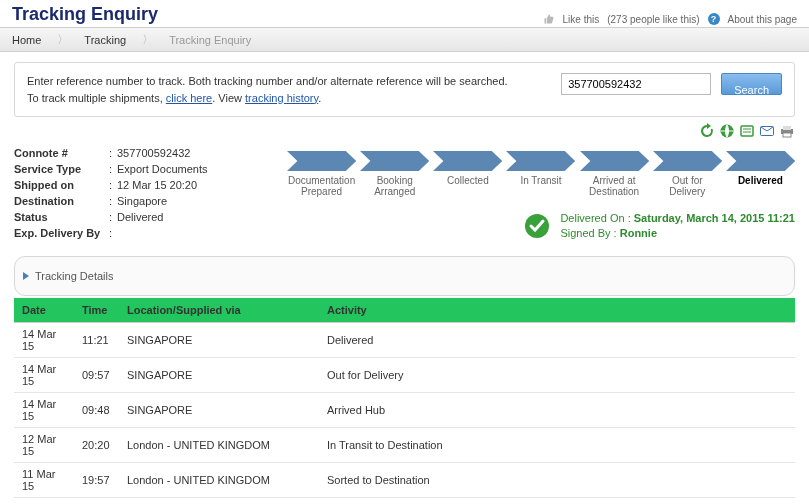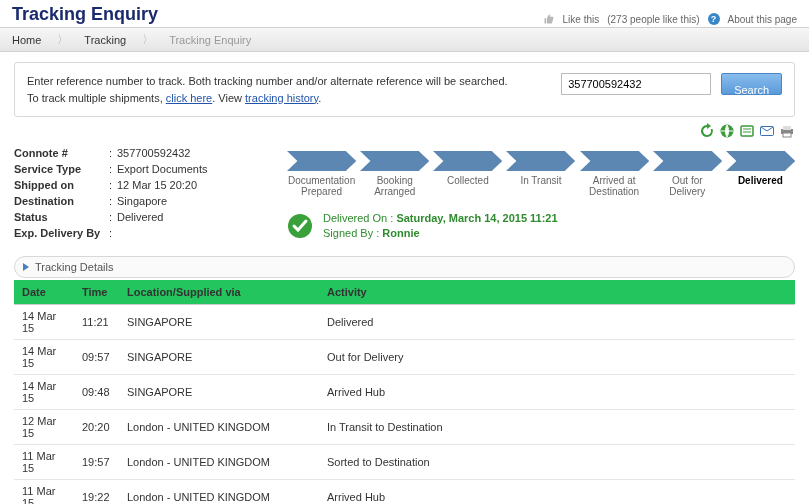--- a/index.html
+++ b/index.html
@@ -121,32 +121,33 @@
   .step.final { color:#000; font-weight:bold; }
   .arrow-wrap { height: 20px; margin-bottom: 4px; }
   .arrow-wrap svg { width: 100%; height: 20px; display:block; }
 
   .delivered-row {
     display: flex;
     align-items: center;
     gap: 10px;
     color: #2e8b2e;
     font-size: 11px;
+    justify-content: flex-end;
   }
   .check-circle {
     width: 26px; height: 26px;
   }
   .delivered-text .line { line-height: 1.4; }
   .delivered-text b { font-weight: bold; }
 
   .section-hdr {
     border: 1px solid #d8d8d8;
     border-radius: 11px;
     background: #fafafa;
-    padding: 4px 8px;
+    padding: 13px 8px;
     margin-top: 14px;
     display: flex;
     align-items: center;
     gap: 6px;
     font-size: 11px;
     color: #555;
   }
   .tri {
     width: 0; height: 0;
     border-top: 4px solid transparent;

